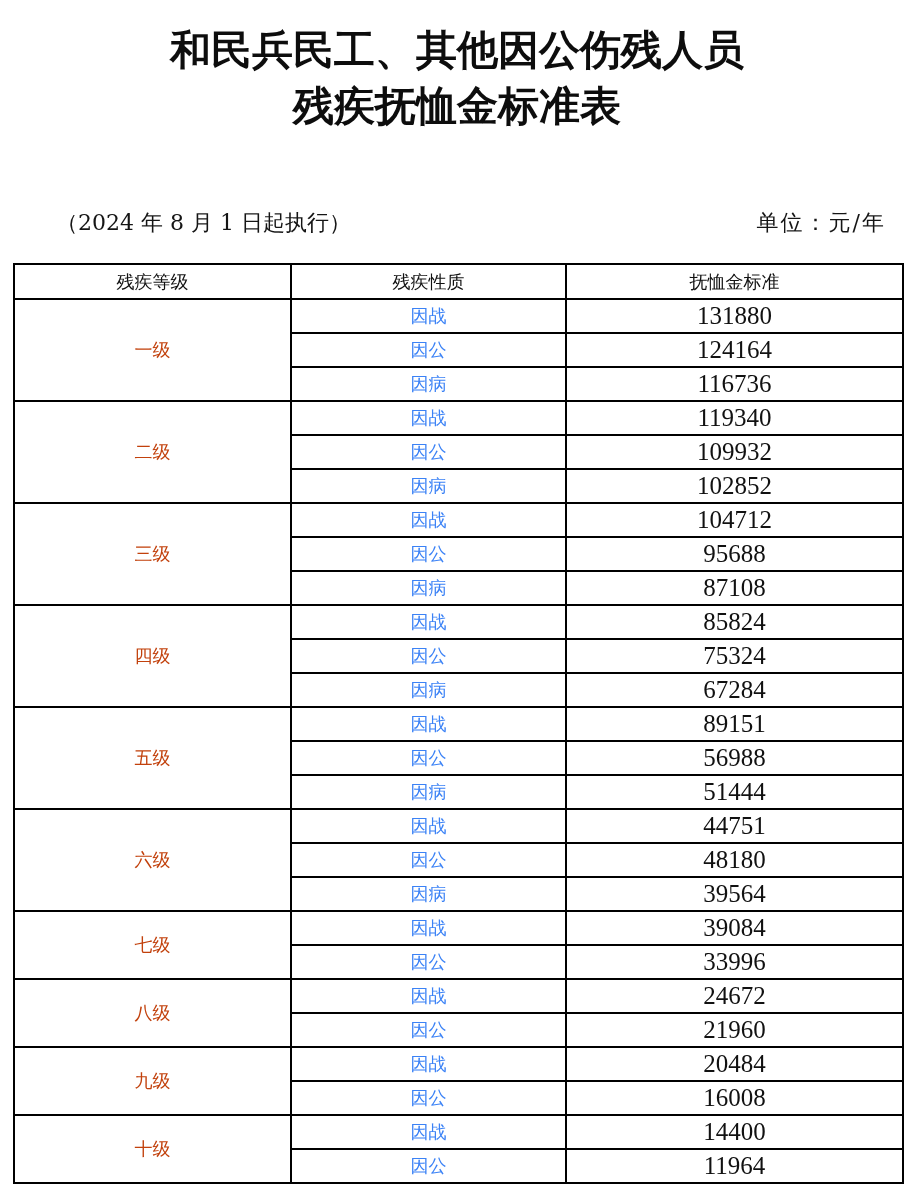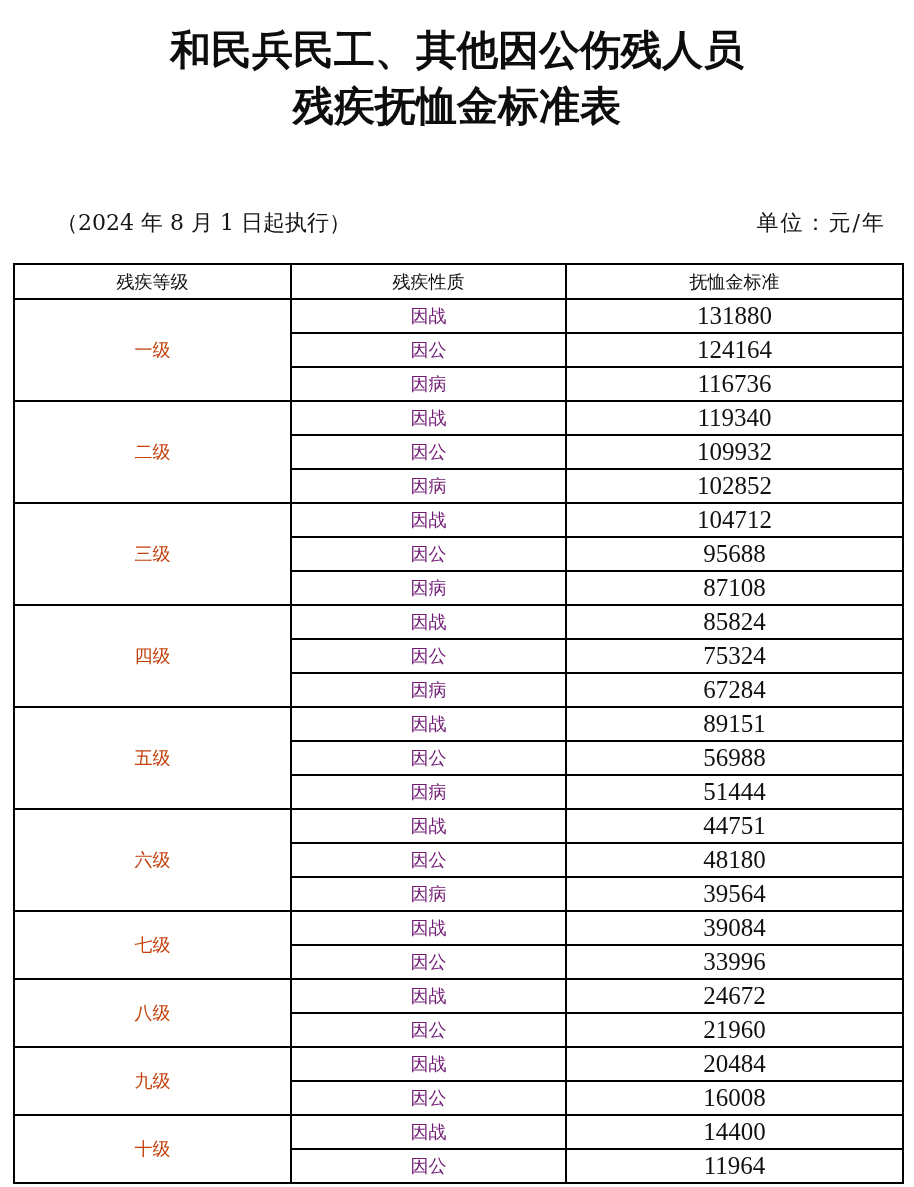--- a/index.html
+++ b/index.html
@@ -90,21 +90,21 @@
     height: 32px;
   }
   table.std td.level {
     font-family: "DejaVu Sans", "Liberation Sans", sans-serif;
     font-size: 18px;
     color: #c2410c;
   }
   table.std td.nature {
     font-family: "DejaVu Sans", "Liberation Sans", sans-serif;
     font-size: 18px;
-    color: #701a75;
+    color: #3b82f6;
   }
   table.std td.amount {
     font-family: "Liberation Serif", "DejaVu Serif", serif;
     font-size: 25px;
     color: #111111;
   }
 </style>
 </head>
 <body>
 

